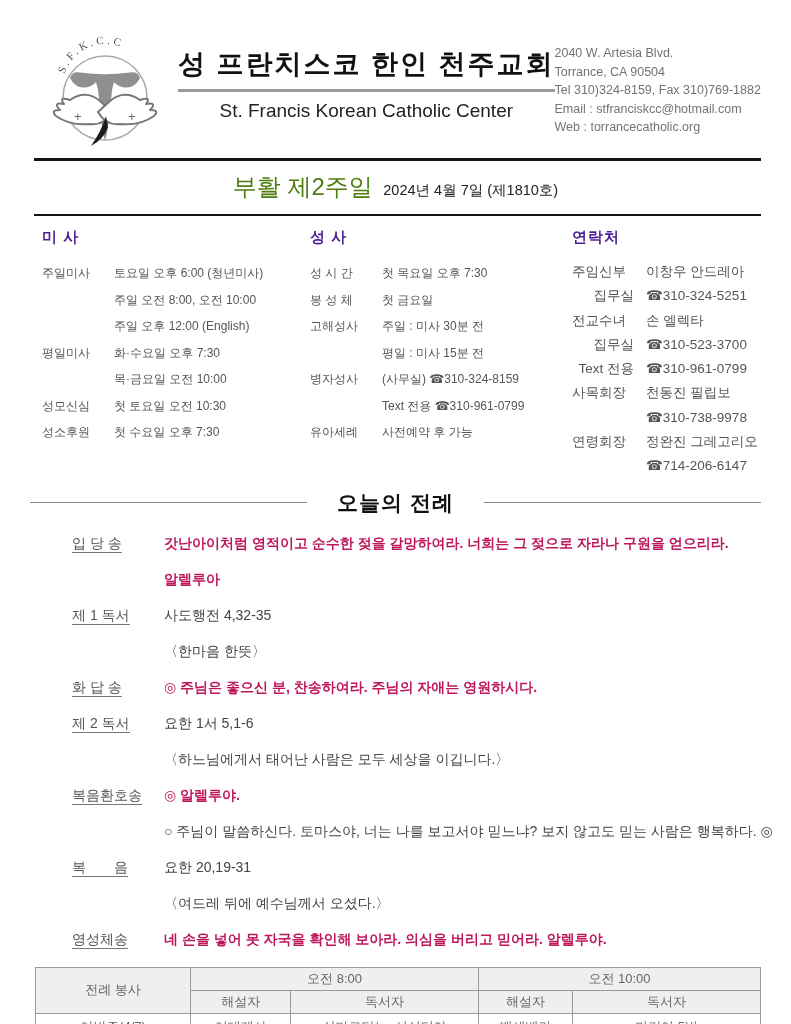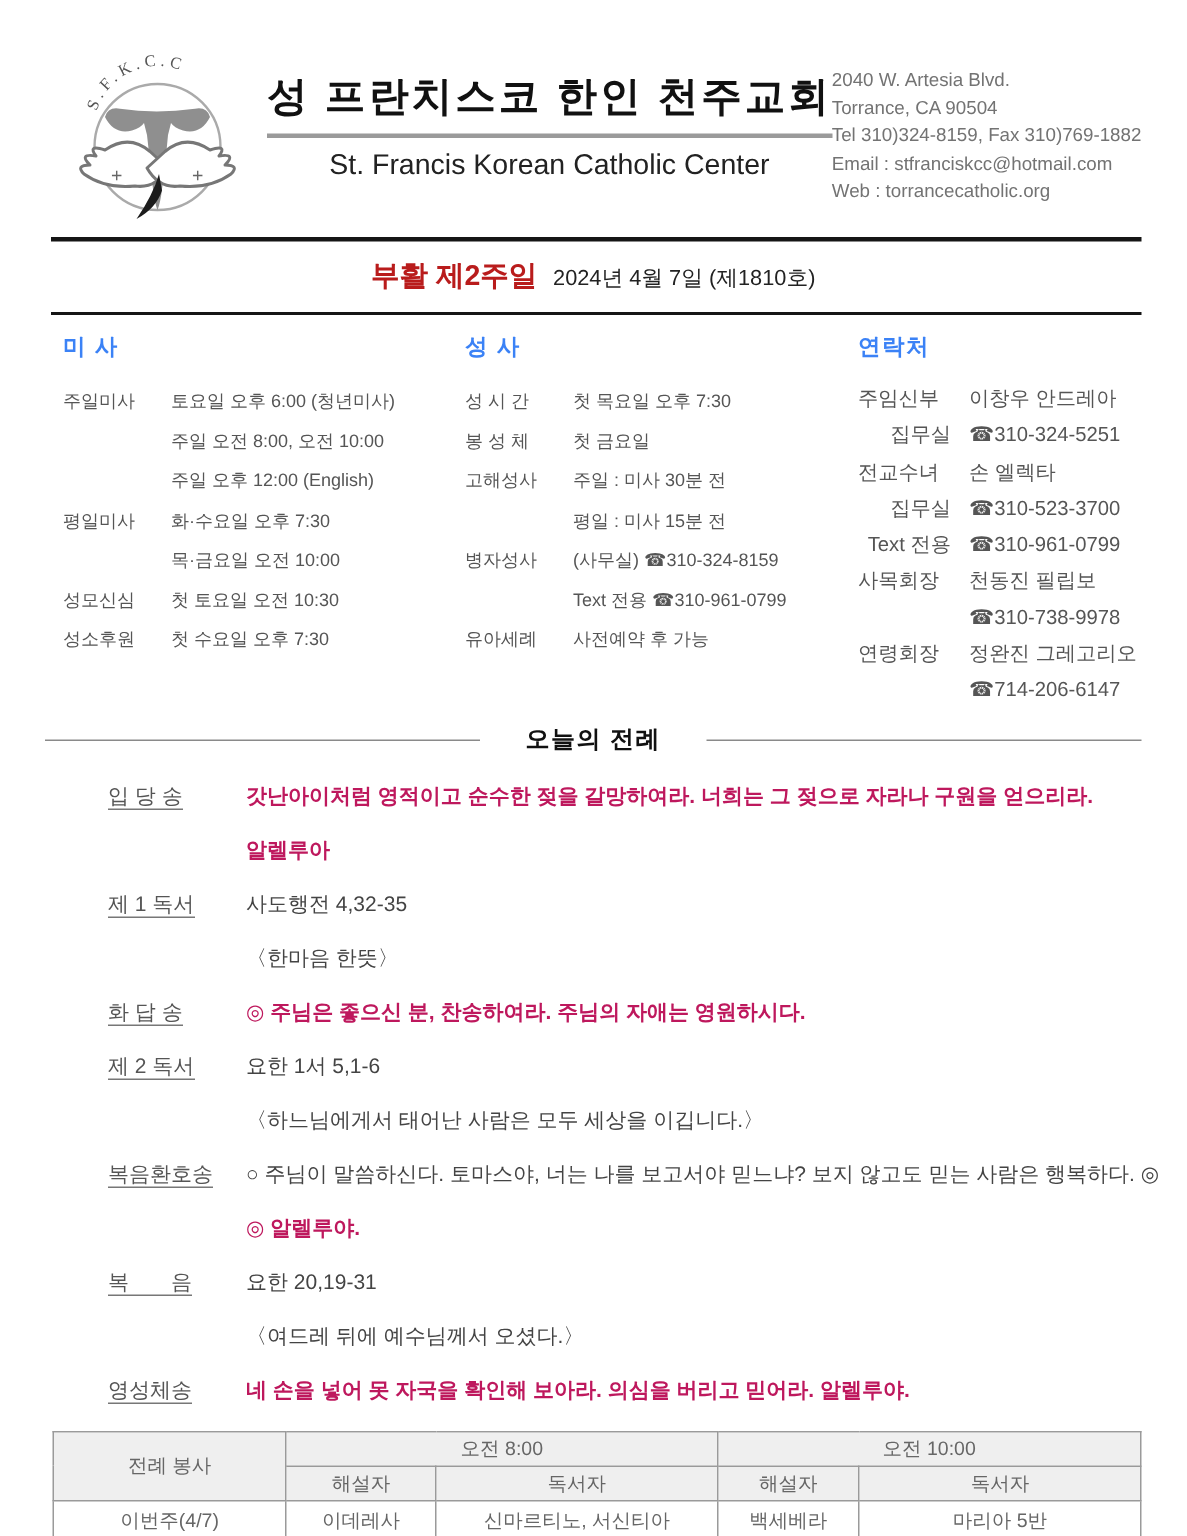--- a/index.html
+++ b/index.html
@@ -24,41 +24,41 @@
   .namewrap{margin-left:14px;margin-top:14px;}
   .name-ko{font-size:27px;font-weight:bold;letter-spacing:2px;color:#111;white-space:nowrap;}
   .name-divider{height:3px;background:#9a9a9a;margin:7px 0 8px 0;}
   .name-en{font-size:19px;color:#222;text-align:center;white-space:nowrap;}
   .contact{margin-left:auto;margin-top:12px;width:262px;text-align:left;font-size:12.5px;color:#737373;line-height:18.5px;white-space:nowrap;}
 
   .hr-thick{border-top:3px solid var(--rule-dark);margin:4px 30px 0 34px;}
   .hr-mid{border-top:2px solid var(--rule-dark);margin:0 30px 0 34px;}
 
   .title-row{text-align:center;padding:10px 0 11px 0;}
-  .title-main{font-size:19px;font-weight:bold;color:#b91c1c;}
+  .title-main{font-size:24px;font-weight:normal;color:#4d7c0f;}
   .title-date{font-size:14.5px;color:#222;margin-left:6px;}
 
   
   .cols{display:flex;padding:12px 0 0 42px;}
-  .col-h{font-size:15px;font-weight:bold;color:#3b82f6;letter-spacing:1px;margin-bottom:13px;}
+  .col-h{font-size:15px;font-weight:bold;color:#4c1d95;letter-spacing:1px;margin-bottom:13px;}
   .col .row{display:flex;font-size:12px;color:var(--gray-text);line-height:26.5px;white-space:nowrap;}
   .col .lab{flex:none;width:72px;}
   .col .val{flex:none;}
   .col-mass{width:268px;flex:none;}
   .col-sac{width:262px;flex:none;}
   .col-con{flex:none;}
   .col-con .row{line-height:24.3px;font-size:13.5px;}
   .col-con .lab{width:64px;}
   .col-con .lab.right{text-align:right;padding-right:2px;}
   .col-con .val{margin-left:10px;}
 
   
   .section-divider{display:flex;align-items:center;margin:10px 30px 2px 30px;}
   .section-divider .line{flex:1;border-top:1px solid var(--rule-soft);}
-  .sec-title{font-size:16px;font-weight:bold;color:#111;margin:0 30px;letter-spacing:1px;}
+  .sec-title{font-size:21px;font-weight:bold;color:#111;margin:0 30px;letter-spacing:1px;}
 
   .liturgy{padding:6px 28px 0 40px;}
   .lit-entry{display:flex;align-items:flex-start;}
   .lit-label{flex:none;width:92px;font-size:14px;color:var(--gray-text);line-height:36px;white-space:pre;margin-left:32px;}
   .lit-label span{border-bottom:1px solid #777;padding-bottom:1px;}
   .lit-content{flex:1;}
   .lit-line{font-size:14px;color:var(--soft-text);line-height:36px;white-space:nowrap;}
   .lit-line.bold{font-weight:bold;color:#be185d;}
 
   
@@ -249,22 +249,22 @@
     <div class="lit-entry">
       <div class="lit-label"><span>제 2 독서</span></div>
       <div class="lit-content">
         <div class="lit-line">요한 1서 5,1-6</div>
         <div class="lit-line">〈하느님에게서 태어난 사람은 모두 세상을 이깁니다.〉</div>
       </div>
     </div>
     <div class="lit-entry">
       <div class="lit-label"><span>복음환호송</span></div>
       <div class="lit-content">
+        <div class="lit-line bold">◎ 알렐루야.</div>
         <div class="lit-line">○ 주님이 말씀하신다. 토마스야, 너는 나를 보고서야 믿느냐? 보지 않고도 믿는 사람은 행복하다. ◎</div>
-        <div class="lit-line bold">◎ 알렐루야.</div>
       </div>
     </div>
     <div class="lit-entry">
       <div class="lit-label"><span>복　　음</span></div>
       <div class="lit-content">
         <div class="lit-line">요한 20,19-31</div>
         <div class="lit-line">〈여드레 뒤에 예수님께서 오셨다.〉</div>
       </div>
     </div>
     <div class="lit-entry">

